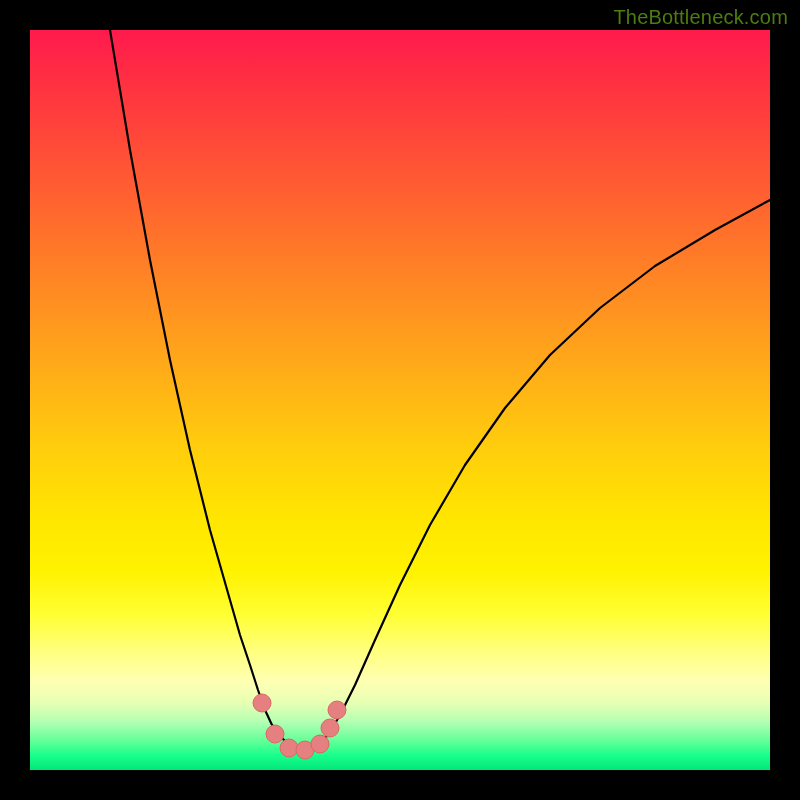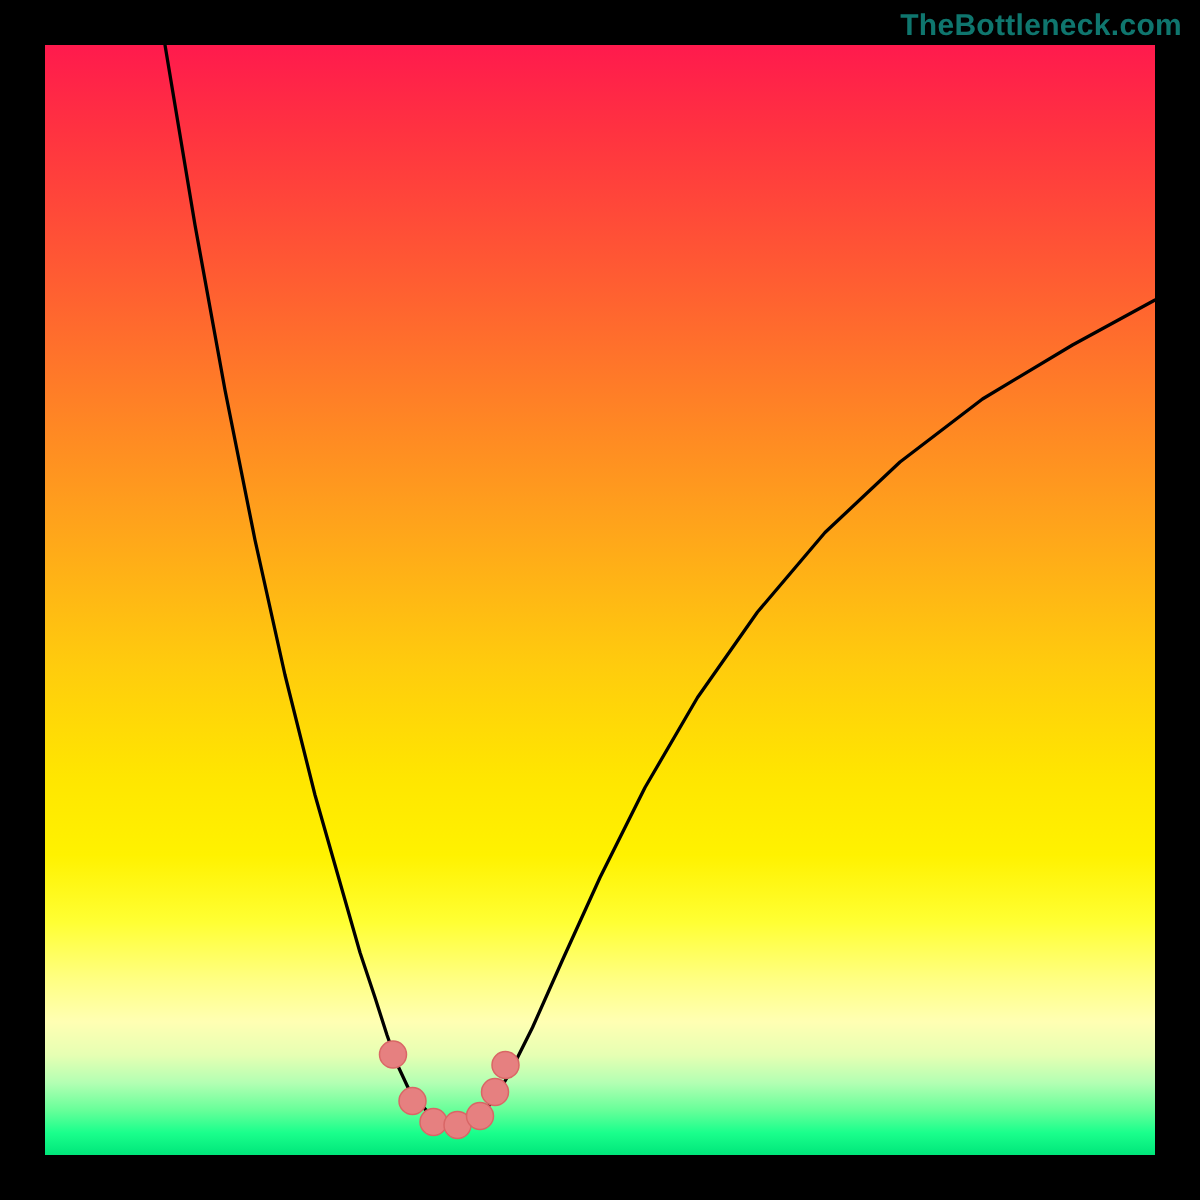--- a/index.html
+++ b/index.html
@@ -33,22 +33,22 @@
       #66ff99 96%,
       #1aff8c 98%,
       #00e67a 100%);
   }
   .watermark {
     position: absolute;
     top: 6px;
     right: 12px;
     font-family: Arial, Helvetica, sans-serif;
     font-size: 20px;
-    font-weight: 700;
-    color: #0f766e;
+    font-weight: 400;
+    color: #4d7c0f;
     letter-spacing: 0.2px;
   }
   svg.curve {
     position: absolute;
     left: 0; top: 0;
     width: 740px;
     height: 740px;
     overflow: visible;
   }
   .curve-path {

